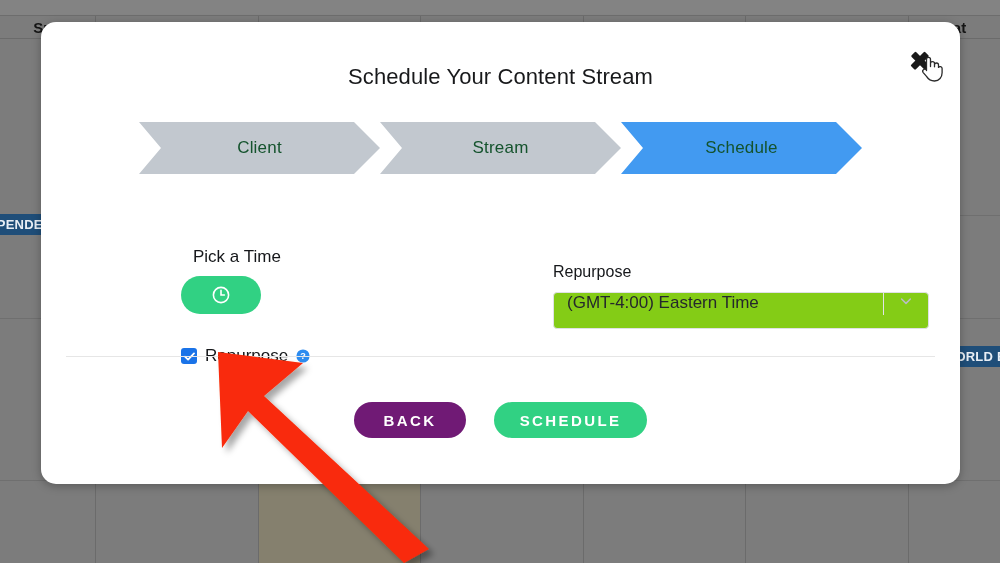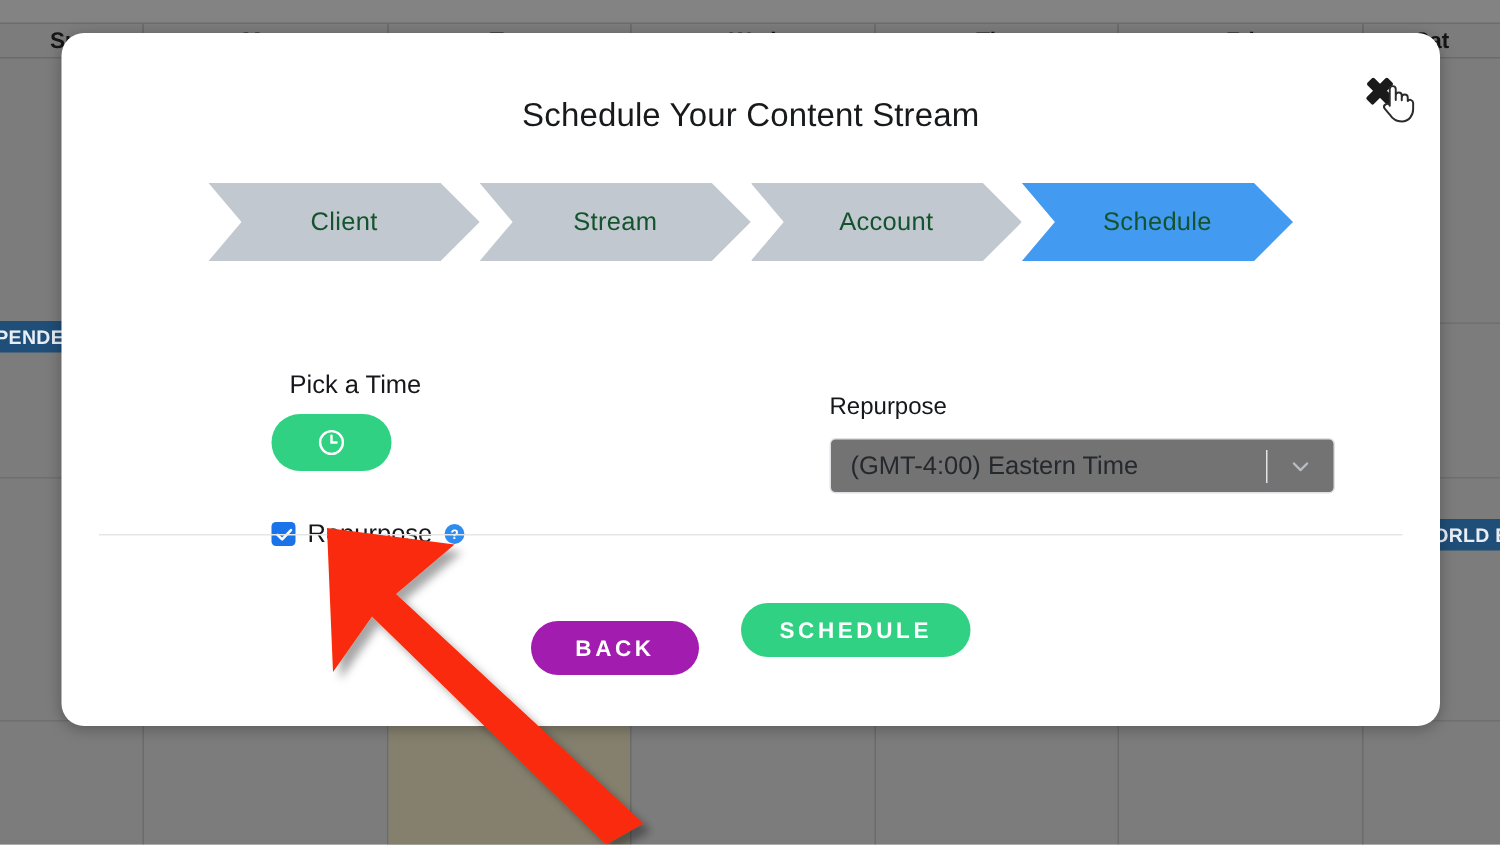--- a/index.html
+++ b/index.html
@@ -106,23 +106,23 @@
   }
   #repurpose-label { font-size: 17px; color: #15171a; }
   #repurpose-help { width: 14px; height: 14px; cursor: pointer; }
 
   #timezone-label {
     position: absolute; left: 512px; top: 241px;
     font-size: 16px; color: #15171a;
   }
   #timezone-select {
     position: absolute; left: 512px; top: 270px;
-    width: 337px; height: 37px;
+    width: 376px; height: 37px;
     border: 1px solid #dfe1e5; border-radius: 4px;
-    background: #737373; display: flex; align-items: center;
+    background: #84cc16; display: flex; align-items: flex-start;
     cursor: pointer;
   }
   #timezone-value {
     flex: 1; padding-left: 13px; font-size: 17px; color: #25282c;
     white-space: nowrap; overflow: hidden;
   }
   #timezone-divider { width: 1px; height: 22px; background: #e2e4e7; }
   #timezone-caret {
     width: 44px; display: flex; align-items: center; justify-content: center;
   }
@@ -135,21 +135,21 @@
   #footer {
     position: absolute; left: 0; top: 380px; width: 919px;
     display: flex; justify-content: center; gap: 28px;
   }
   .btn {
     height: 36px; border: none; border-radius: 18px;
     font-size: 15px; font-weight: bold; letter-spacing: 2.4px;
     color: #ffffff; cursor: pointer;
     font-family: "Liberation Sans", sans-serif;
   }
-  #back-btn { width: 112px; background: #a21caf; margin-top: 12px; }
+  #back-btn { width: 112px; background: #701a75; }
   #schedule-btn { width: 153px; background: #31d183; }
 
   
   #red-arrow {
     position: absolute; left: 0; top: 0;
     width: 1000px; height: 563px; pointer-events: none;
   }
 </style>
 </head>
 <body>
@@ -202,24 +202,20 @@
   </div>
 
   <div id="steps">
     <div class="step inactive">
       <div class="chev-body" style="clip-path: polygon(0 0, calc(100% - 26px) 0, 100% 50%, calc(100% - 26px) 100%, 0 100%, 22px 50%);"></div>
       <span class="step-label">Client</span>
     </div>
     <div class="step inactive">
       <div class="chev-body" style="clip-path: polygon(0 0, calc(100% - 26px) 0, 100% 50%, calc(100% - 26px) 100%, 0 100%, 22px 50%);"></div>
       <span class="step-label">Stream</span>
-    </div>
-    <div class="step inactive">
-      <div class="chev-body" style="clip-path: polygon(0 0, calc(100% - 26px) 0, 100% 50%, calc(100% - 26px) 100%, 0 100%, 22px 50%);"></div>
-      <span class="step-label">Account</span>
     </div>
     <div class="step active">
       <div class="chev-body" style="clip-path: polygon(0 0, calc(100% - 26px) 0, 100% 50%, calc(100% - 26px) 100%, 0 100%, 22px 50%);"></div>
       <span class="step-label">Schedule</span>
     </div>
   </div>
 
   <div id="pick-time-label">Pick a Time</div>
   <div id="pick-time-btn">
     <svg width="20" height="20" viewBox="0 0 20 20" aria-hidden="true">

